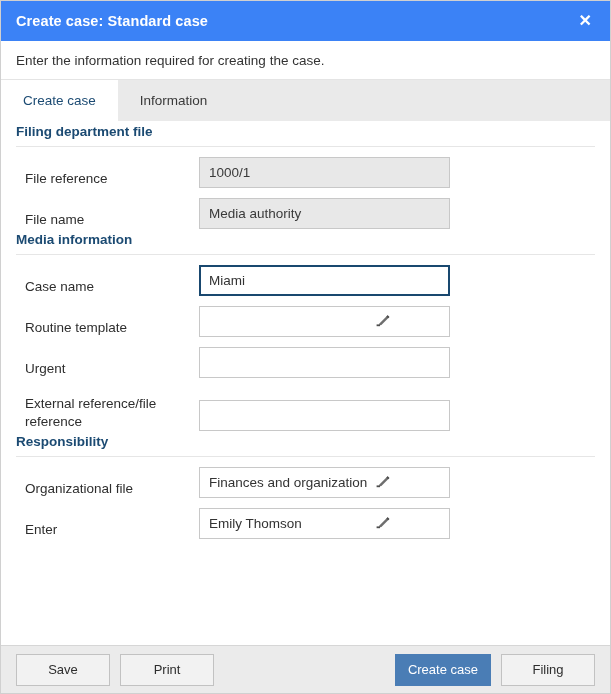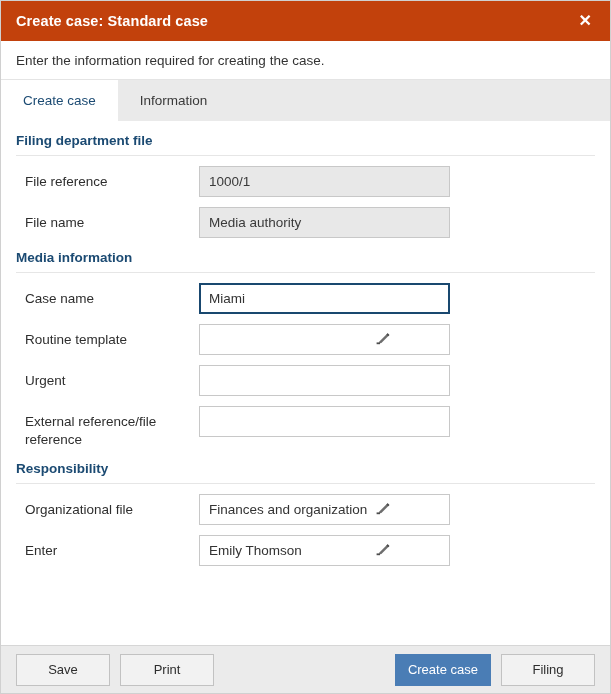--- a/index.html
+++ b/index.html
@@ -22,21 +22,21 @@
     flex-direction: column;
     background: #ffffff;
     border: 1px solid #d0d0d0;
     position: relative;
   }
 
   
   .titlebar {
     height: 40px;
     min-height: 40px;
-    background: #c2410c;
+    background: #3b82f6;
     display: flex;
     align-items: center;
     justify-content: space-between;
     padding: 0 14px 0 15px;
     box-sizing: border-box;
     gap: 40px;
   }
   .titlebar-title {
     color: #ffffff;
     font-size: 14.5px;
@@ -117,28 +117,28 @@
     box-sizing: border-box;
     overflow: hidden;
   }
   .section {
     margin-top: 0;
   }
   .section-header {
     font-size: 13.5px;
     font-weight: bold;
     color: #1b4a72;
-    padding-top: 12px;
+    padding-top: 3px;
     padding-bottom: 7px;
     border-bottom: 1px solid #e6e6e6;
     margin-bottom: 6px;
   }
   .field-row {
     display: flex;
-    align-items: flex-start;
+    align-items: flex-end;
     margin-top: 10px;
   }
   .field-label {
     width: 169px;
     min-width: 169px;
     font-size: 13.5px;
     color: #2e2e2e;
     padding-top: 7px;
     line-height: 18px;
     box-sizing: border-box;

